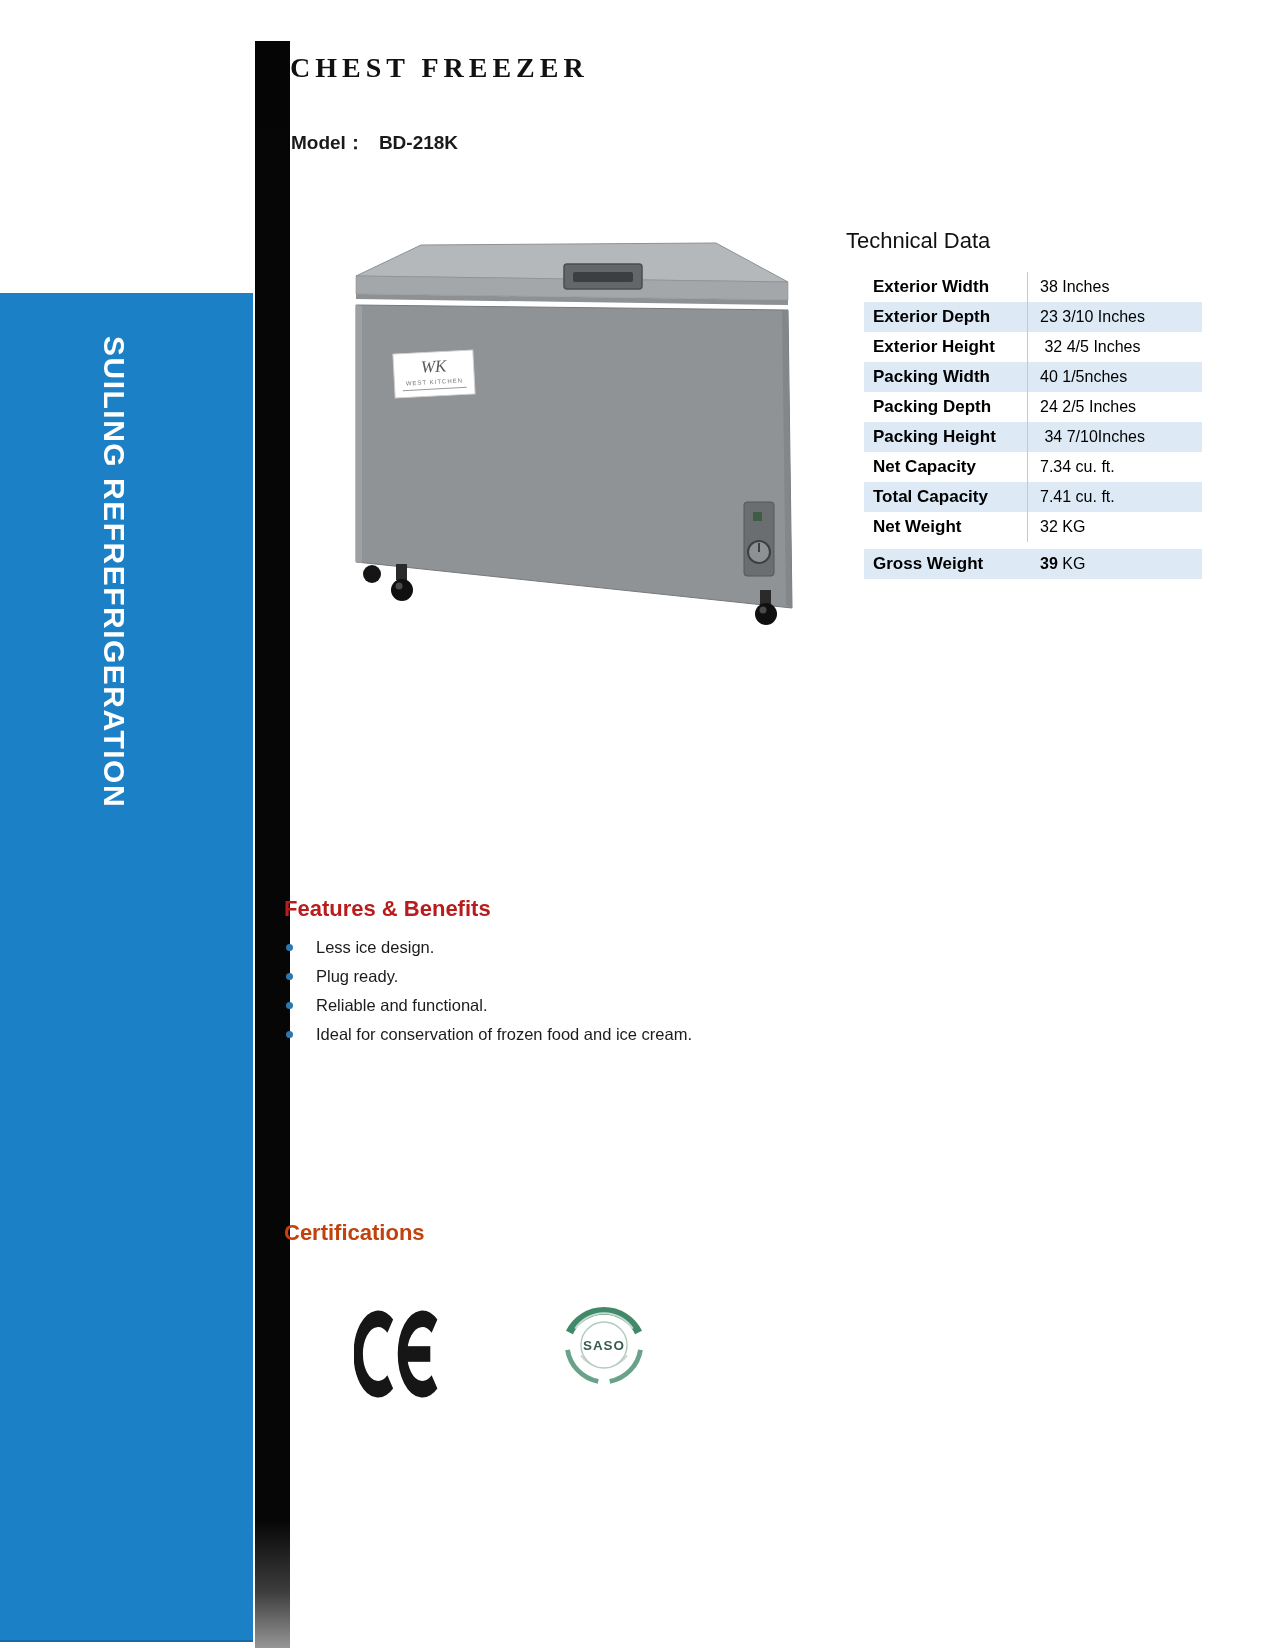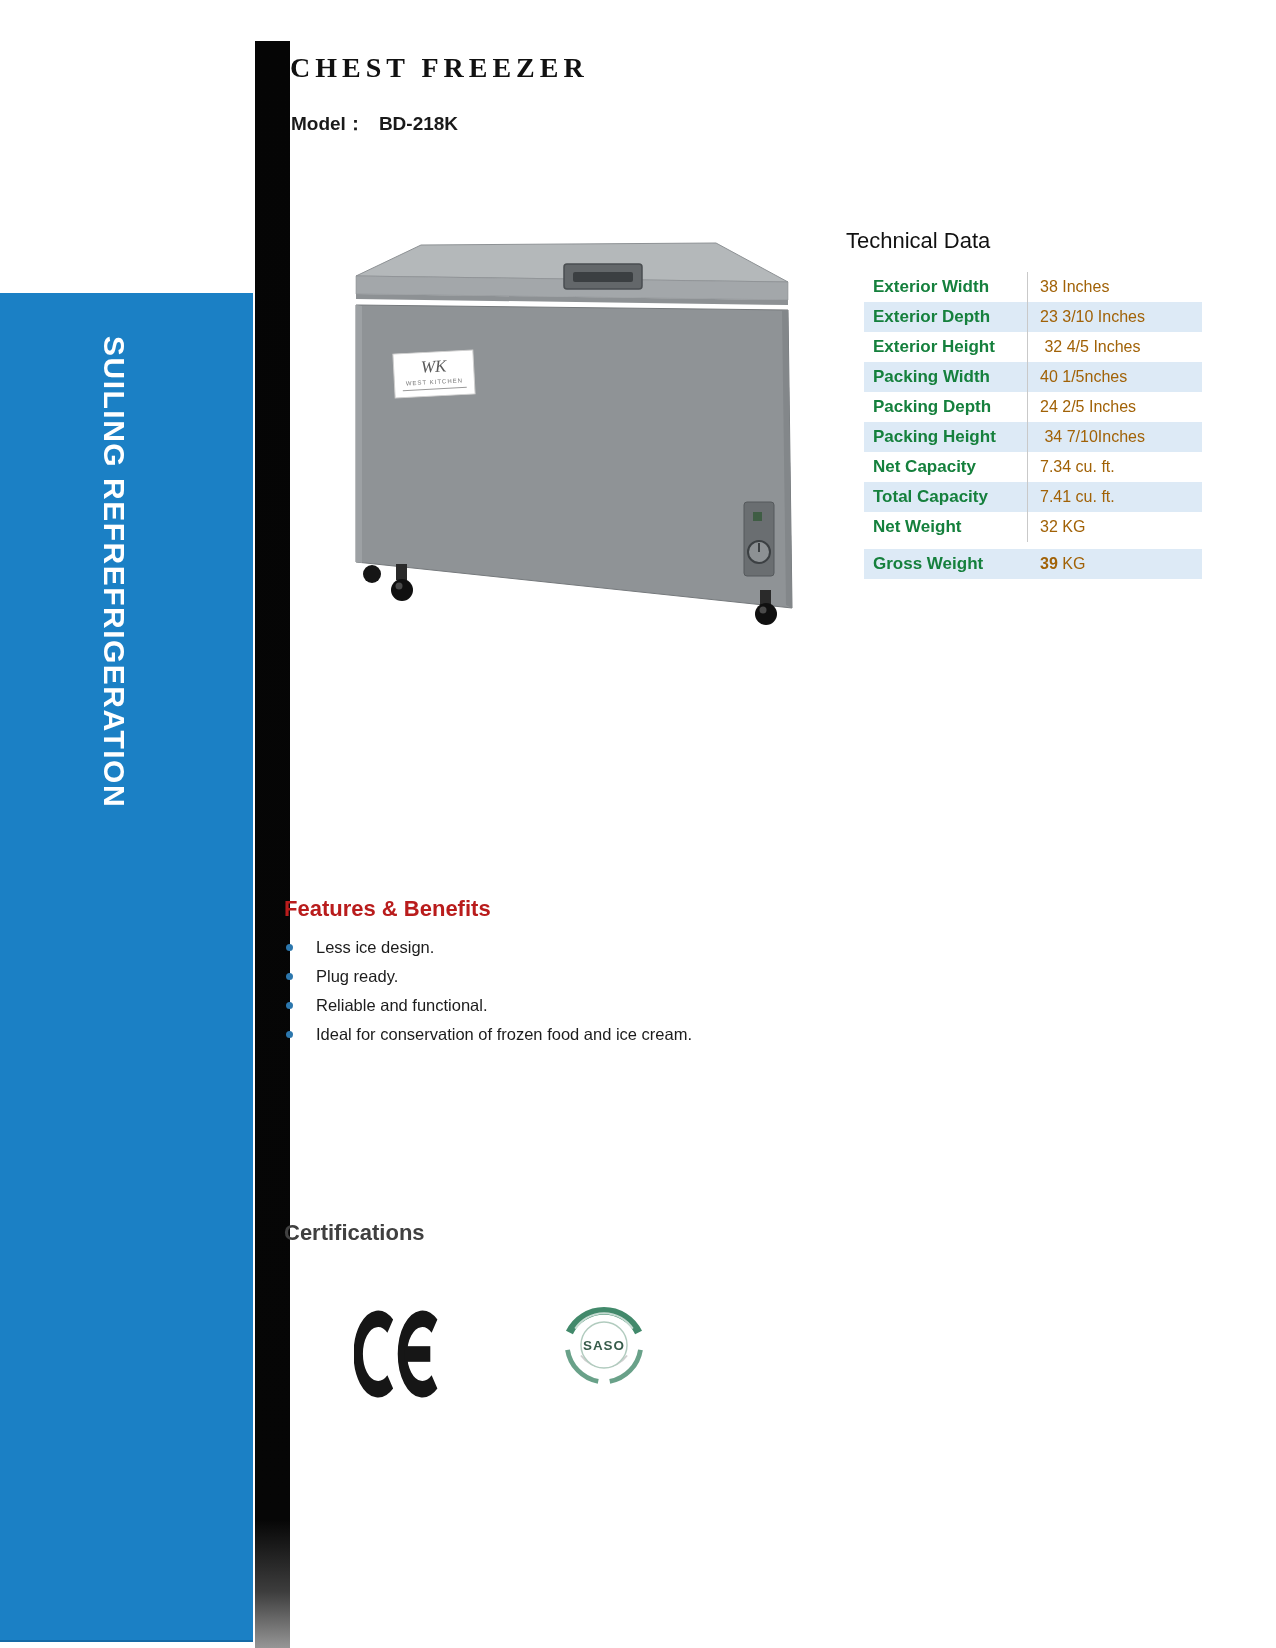--- a/index.html
+++ b/index.html
@@ -27,62 +27,62 @@
     background:linear-gradient(180deg,#050505 0%,#060606 92%,#3d3d3d 96.5%,#969696 100%);
   }
 
   
   .doc-title {
     position:absolute; left:290px; top:52px;
     font-family:"Liberation Serif", serif; font-weight:bold;
     font-size:28px; letter-spacing:5px; color:#111;
   }
   .model-line {
-    position:absolute; left:291px; top:111px;
+    position:absolute; left:291px; top:130px;
     font-size:19px; font-weight:bold; color:#1a1a1a;
   }
   .model-line .model-value { margin-left:14px; }
 
   
   .freezer-wrap { position:absolute; left:336px; top:224px; width:470px; height:405px; }
 
   
   .tech-heading {
     position:absolute; left:846px; top:228px;
     font-size:22px; font-weight:normal; color:#111;
   }
   .tech-table { position:absolute; left:864px; top:272px; width:338px; }
   .spec-row { display:flex; align-items:stretch; min-height:30px; }
   .spec-row:nth-child(even) { background:#ddeaf6; }
   .spec-row.detached { margin-top:7px; }
   .spec-label {
     width:164px; font-weight:bold; font-size:17px; line-height:1.12;
     padding:3px 4px 3px 9px; border-right:1px solid #c9c9c9;
-    display:flex; align-items:center; color:#15803d;
+    display:flex; align-items:center; color:#000000;
   }
   .spec-row.detached .spec-label { border-right:none; }
   .spec-value {
-    flex:1; font-size:16px; color:#a16207; padding-left:12px;
+    flex:1; font-size:16px; color:#000000; padding-left:12px;
     display:flex; align-items:center; white-space:pre;
   }
   .spec-value strong { font-weight:bold; }
 
   
   .features-heading {
     position:absolute; left:284px; top:896px;
     font-size:22px; font-weight:bold; color:#b91c1c;
   }
   .feature-list { position:absolute; left:286px; top:938px; width:560px; list-style:none; }
   .feature-item { display:flex; align-items:baseline; margin-bottom:10px; font-size:16.5px; color:#1c1c1c; }
   .bullet { width:7px; height:7px; border-radius:50%; background:#2c77ad; margin-right:23px; flex:none; position:relative; top:-2px; }
 
   
   .cert-heading {
     position:absolute; left:284px; top:1220px;
-    font-size:22px; font-weight:bold; color:#404040;
+    font-size:22px; font-weight:bold; color:#c2410c;
   }
   .ce-logo   { position:absolute; left:354px; top:1310px; width:94px;  height:88px; }
   .saso-logo { position:absolute; left:556px; top:1288px; width:96px; height:112px; opacity:.9; }
 </style>
 </head>
 <body>
 
 <div class="page">
 
   <div class="blue-panel"></div>

